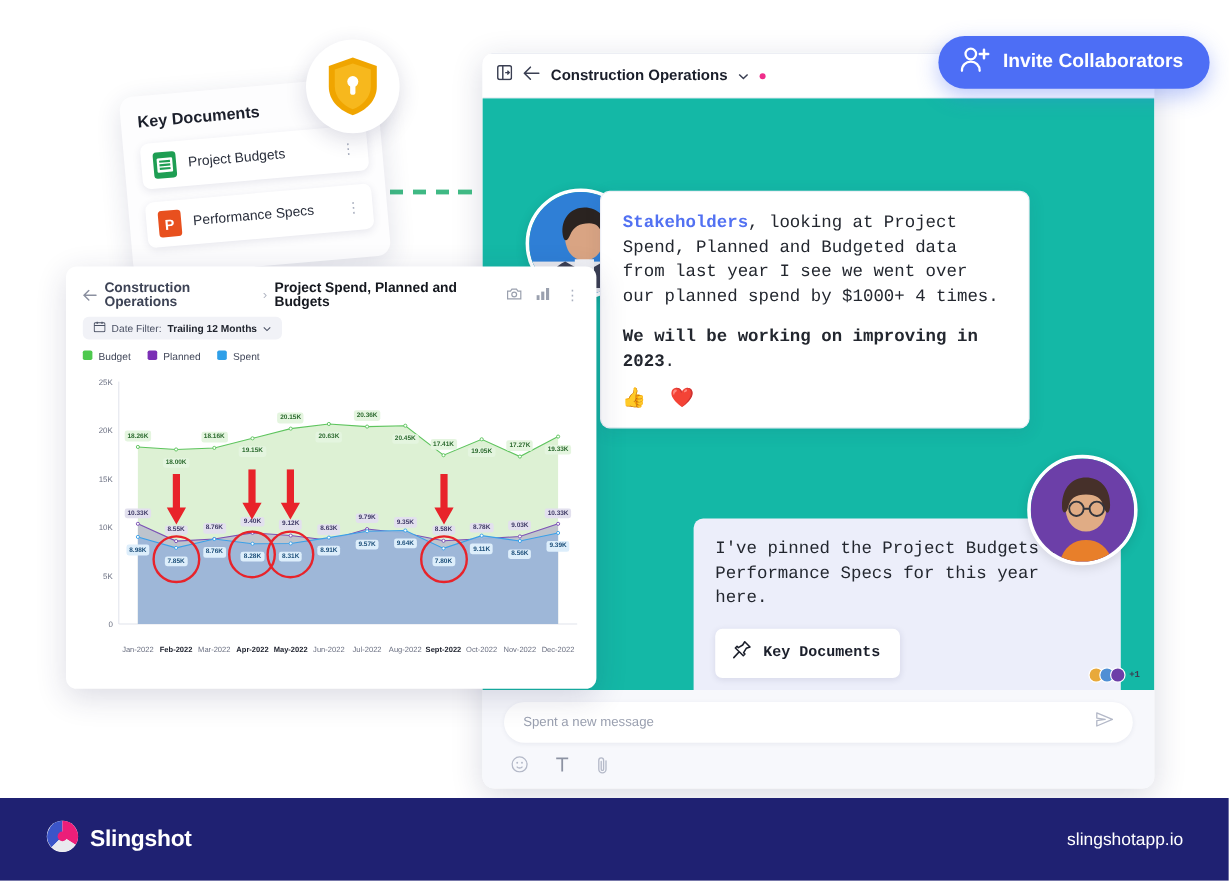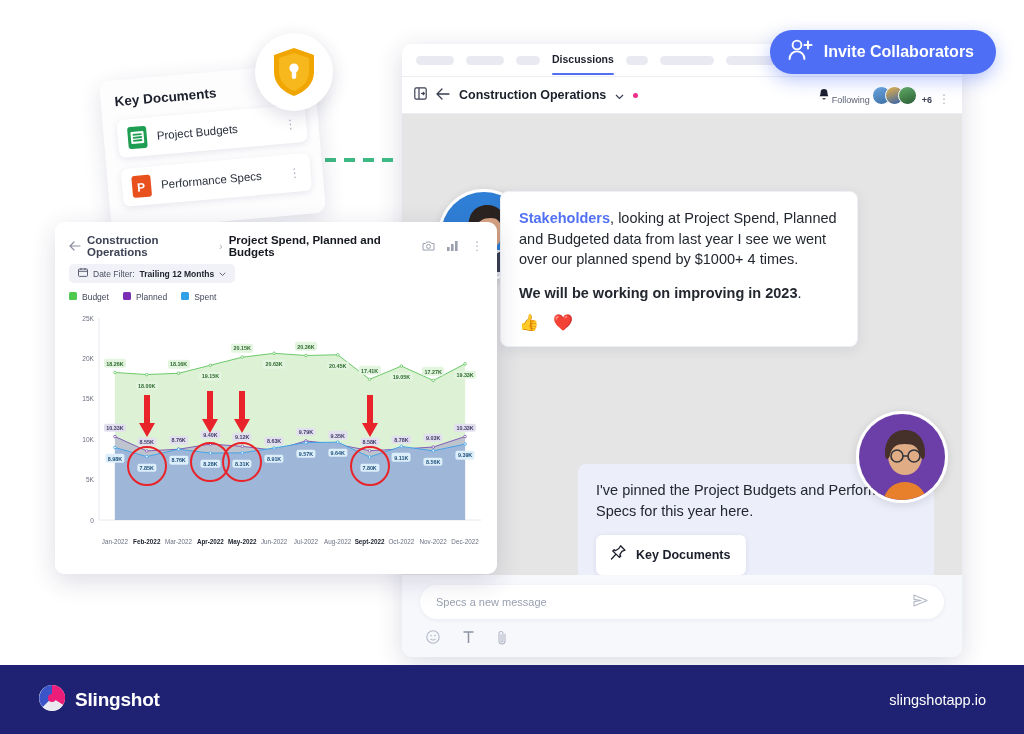--- a/index.html
+++ b/index.html
@@ -39,21 +39,21 @@
     background: #fff;
   }
   .chat-title { font-size: 12.5px; font-weight: 700; color: #1b1f2b; white-space: nowrap; }
   .dot-pink { width: 5px; height: 5px; border-radius: 50%; background: #ef2d8a; }
   .following { font-size: 9px; color: #5c6274; }
   .av-stack { display: flex; }
   .av-stack .av { width: 19px; height: 19px; border-radius: 50%; border: 1.6px solid #fff; margin-left: -6px; }
   .av-stack .av:first-child { margin-left: 0; }
   .plus6 { font-size: 9px; font-weight: 700; color: #3a3f52; margin-left: 3px; }
 
-  .chat-body { position: relative; height: 493px; background: #e5e5e5; }
+  .chat-body { position: relative; height: 493px; background: #14b8a6; font-family: Liberation Mono, monospace; }
 
   .msg-card {
     position: absolute; left: 98px; top: 77px; width: 358px;
     background: #fff; border: 1px solid #eef0f6; border-radius: 8px;
     box-shadow: 0 3px 14px rgba(35,40,90,.09);
     padding: 16px 18px 14px 18px;
   }
   .msg-text { font-size: 14.5px; line-height: 1.42; color: #23272f; }
   .mention { color: #5271f2; font-weight: 700; }
   .msg-bold { font-weight: 700; display: block; margin-top: 13px; }
@@ -94,21 +94,21 @@
   .composer-input {
     height: 34px; background: #fff; border-radius: 17px;
     display: flex; align-items: center; padding: 0 16px;
     box-shadow: 0 1px 4px rgba(35,40,90,.07);
   }
   .composer-ph { font-size: 11px; color: #9aa0b0; flex: 1; }
   .composer-tools { display: flex; gap: 22px; padding: 11px 6px 0 6px; color: #b4b9c8; font-size: 14px; }
 
   
   .invite-btn {
-    position: absolute; right: 28px; top: 30px;
+    position: absolute; right: 16px; top: 30px;
     height: 44px; padding: 0 22px 0 18px;
     background: #4d6ef5; color: #fff; border-radius: 22px;
     display: flex; align-items: center; gap: 11px;
     font-size: 16px; font-weight: 700;
     box-shadow: 0 6px 18px rgba(77,110,245,.38);
     z-index: 20; cursor: pointer;
   }
 
   
   .keydocs {
@@ -233,32 +233,20 @@
       <path d="M23 2 L43 9 V26 C43 38 34 46 23 50 C12 46 3 38 3 26 V9 Z" fill="#f0a500"></path>
       <path d="M23 7 L38 12 V26 C38 35 31 42 23 45 C15 42 8 35 8 26 V12 Z" fill="#f7b81d"></path>
       <circle cx="23" cy="22" r="4.6" fill="#fff"></circle>
       <rect x="20.8" y="22" width="4.4" height="11" rx="2.2" fill="#fff"></rect>
     </svg>
   </div>
   <div class="dashes"></div>
 
   <div class="chat-panel">
 
-    <div class="tabbar">
-      <div class="pill" style="width:38px"></div>
-      <div class="pill" style="width:38px"></div>
-      <div class="pill" style="width:24px"></div>
-      <div class="tab-active">
-        <span>Discussions</span>
-        <div class="tab-underline"></div>
-      </div>
-      <div class="pill" style="width:22px"></div>
-      <div class="pill" style="width:54px"></div>
-      <div class="pill" style="width:54px"></div>
-    </div>
 
     <div class="chat-head">
       <span>
         <svg width="13" height="13" viewBox="0 0 13 13">
             <rect x=".8" y=".8" width="11.4" height="11.4" rx="1.6" fill="none" stroke="#3a3f52" stroke-width="1.2"></rect>
             <line x1="5" y1="1" x2="5" y2="12" stroke="#3a3f52" stroke-width="1.2"></line>
             <path d="M7 6.5h3.2M8.8 5l1.6 1.5-1.6 1.5" stroke="#3a3f52" stroke-width="1.1" fill="none"></path>
           </svg>
       </span>
       <span>
@@ -339,21 +327,21 @@
       <div class="seen-row">
         <span class="av" style="background:#e8a93a;"></span>
         <span class="av" style="background:#4f8fd4;"></span>
         <span class="av" style="background:#6c3fa8;"></span>
         <span class="plus1">+1</span>
       </div>
     </div>
 
     <div class="composer">
       <div class="composer-input">
-        <span class="composer-ph">Specs a new message</span>
+        <span class="composer-ph">Spent a new message</span>
         <span>
           <svg width="15" height="13" viewBox="0 0 15 13">
               <path d="M1 1l13 5.5L1 12V7.6l7-1.1-7-1.1z" fill="none" stroke="#b4b9c8" stroke-width="1.1" stroke-linejoin="round"></path>
             </svg>
         </span>
       </div>
       <div class="composer-tools">
         <span>
           <svg width="14" height="14" viewBox="0 0 14 14">
               <circle cx="7" cy="7" r="6.2" fill="none" stroke="#b4b9c8" stroke-width="1.1"></circle>

